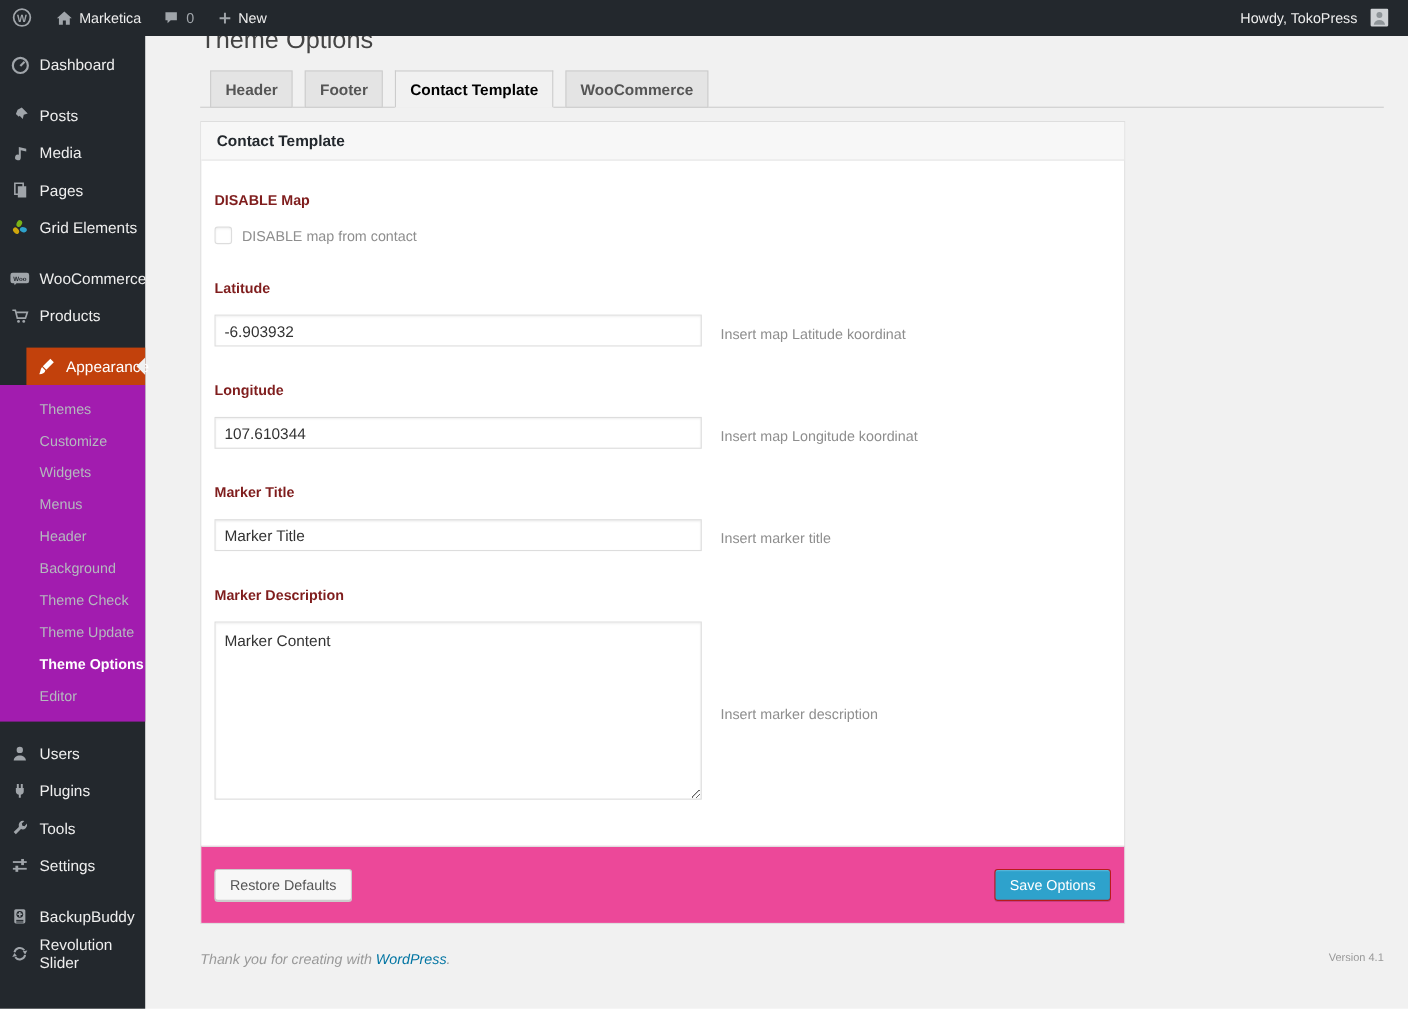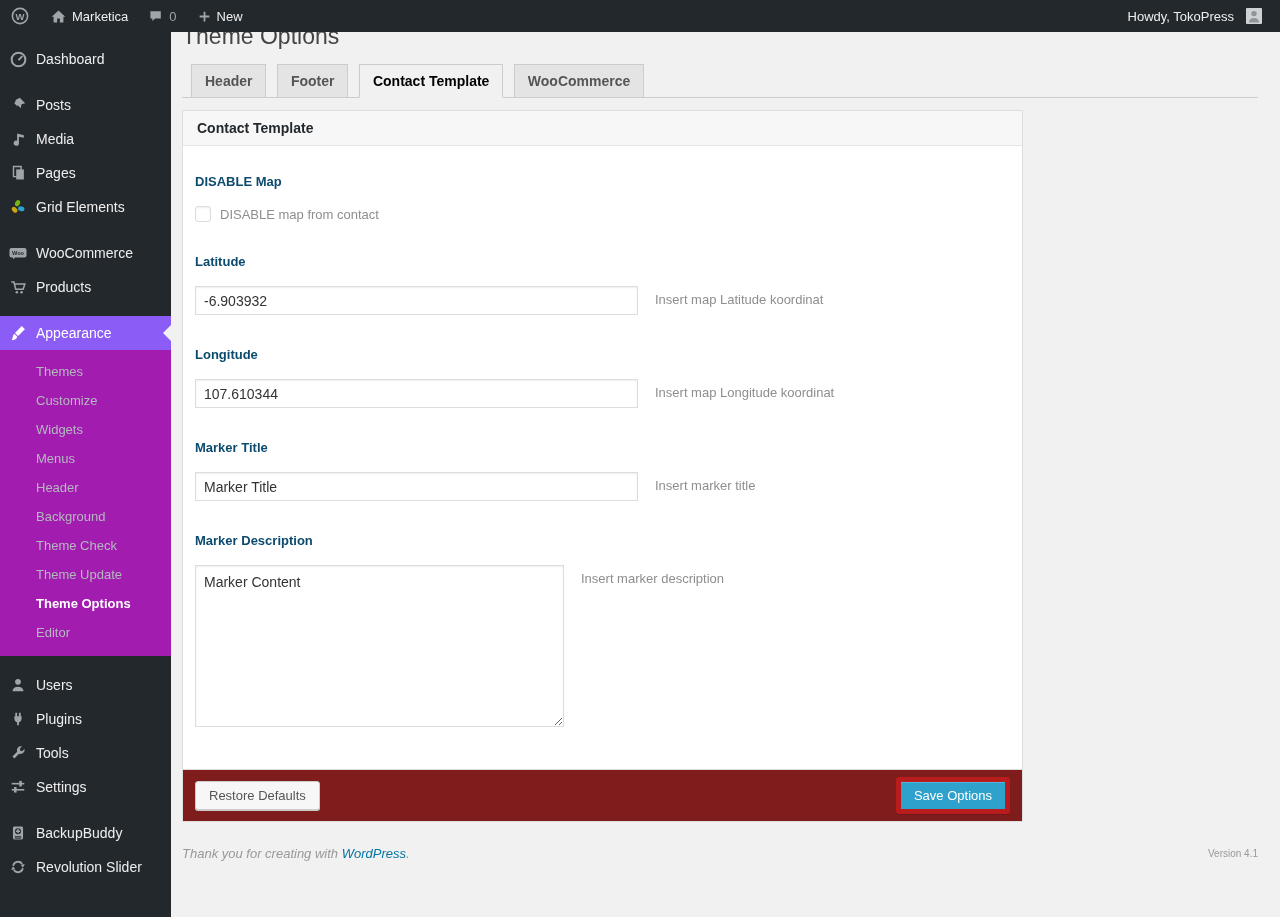--- a/index.html
+++ b/index.html
@@ -11,26 +11,26 @@
     display:flex; align-items:center; justify-content:space-between; z-index:50; }
   .ab-left, .ab-right { display:flex; align-items:center; height:32px; }
   .ab-item { display:flex; align-items:center; gap:5px; height:32px; padding:0 10px;
     color:#eee; font-size:13px; cursor:pointer; }
   .ab-item .icon { color:#a0a5aa; display:flex; align-items:center; }
   .ab-count { color:#a0a5aa; }
   .ab-right { padding-right:8px; }
   .avatar { width:16px; height:16px; background:#cfd2d5; margin-left:7px; display:inline-block; border-radius:1px; }
 
   
-  .sidebar { position:fixed; top:32px; left:0; width:171px; height:885px; background:#23282d; padding-top:10px; }
+  .sidebar { position:fixed; top:32px; left:0; width:132px; height:885px; background:#23282d; padding-top:10px; }
   .menu-item { display:flex; align-items:center; height:34px; padding-left:8px; cursor:pointer;
     font-size:14px; color:#eee; position:relative; }
   .menu-item .icon { width:20px; height:20px; margin-right:8px; color:#a0a5aa; display:flex;
     align-items:center; justify-content:center; flex:0 0 20px; }
-  .menu-item.active { background:#8b5cf6; color:#fff; font-weight:400; }
+  .menu-item.active { background:#c2410c; color:#fff; font-weight:400;margin-left:24px; }
   .menu-item.active .icon { color:#fff; }
   .menu-item.active .arrow { position:absolute; right:0; top:50%; margin-top:-8px; width:0; height:0;
     border:8px solid transparent; border-right:8px solid #f1f1f1; border-left:none; }
   .menu-gap { height:12px; }
   .submenu { background:#a21caf; padding:7px 0 9px; }
   .submenu-item { display:block; padding:7px 0 7px 36px; font-size:13px; color:#b4b9be; cursor:pointer; }
   .submenu-item.active { color:#fff; font-weight:bold; }
 
   
   .content { margin-left:160px; padding:20px 22px 0; min-height:885px; position:relative; }
@@ -40,38 +40,38 @@
   .nav-tab { display:inline-block; padding:8px 13px; margin:0 3px -1px 3px; font-size:14px; font-weight:bold;
     color:#555; background:#e4e4e4; border:1px solid #ccc; cursor:pointer; text-decoration:none; }
   .nav-tab.active { background:#f1f1f1; border-bottom:1px solid #f1f1f1; color:#000; }
 
   
   .panel { width:841px; margin-top:12px; background:#fff; border:1px solid #dedede; }
   .panel-header { background:#f7f7f7; border-bottom:1px solid #e5e5e5; padding:9px 14px;
     font-size:14px; font-weight:bold; color:#23282d; }
   .panel-body { padding:28px 12px 24px; }
   .field { margin-bottom:32px; }
-  .field-label { display:block; font-size:13px; font-weight:bold; color:#0c4a6e; margin-bottom:17px; }
+  .field-label { display:block; font-size:13px; font-weight:bold; color:#7f1d1d; margin-bottom:17px; }
   .checkbox-row { display:flex; align-items:center; gap:9px; }
   .checkbox-row input[type=checkbox] { appearance:none; -webkit-appearance:none; width:16px; height:16px;
     border:1px solid #ddd; border-radius:3px; background:#fff; box-shadow:inset 0 1px 2px rgba(0,0,0,.07); cursor:pointer; }
   .checkbox-label { font-size:13px; color:#8e8e8e; }
-  .field-row { display:flex; align-items:flex-start; }
+  .field-row { display:flex; align-items:center; }
   .text-input { width:443px; height:29px; padding:4px 8px; font-size:14px; color:#333;
     border:1px solid #ddd; background:#fff; box-shadow:inset 0 1px 2px rgba(0,0,0,.07);
     font-family:"Liberation Sans","DejaVu Sans",sans-serif; }
-  textarea.text-input { width:369px; height:162px; resize:both; padding:8px; }
+  textarea.text-input { width:443px; height:162px; resize:both; padding:8px; }
   .hint { font-size:13px; color:#8e8e8e; margin-left:17px; padding-top:6px; }
 
-  .panel-footer { background:#7f1d1d; border-top:1px solid #dedede; padding:7px 12px;
-    display:flex; justify-content:space-between; align-items:center; }
+  .panel-footer { background:#ec4899; border-top:1px solid #dedede; padding:20px 12px;
+    display:flex; justify-content:space-between; }
   .button-secondary { background:#f7f7f7; border:1px solid #ccc; border-radius:3px; color:#555;
     font-size:13px; padding:6px 13px; cursor:pointer; box-shadow:0 1px 0 #ccc;
     font-family:"Liberation Sans","DejaVu Sans",sans-serif; }
-  .button-primary { background:#2ea2cc; border:5px solid #b91c1c; border-radius:3px; color:#fff;
+  .button-primary { background:#2ea2cc; border:1px solid #b91c1c; border-radius:3px; color:#fff;
     font-size:13px; padding:6px 13px; cursor:pointer; box-shadow:inset 0 1px 0 rgba(120,200,230,.5), 0 1px 0 rgba(0,0,0,.15);
     font-family:"Liberation Sans","DejaVu Sans",sans-serif; }
 
   
   .page-footer { display:flex; justify-content:space-between; align-items:center; margin-top:24px; padding-bottom:14px; }
   .thanks { font-size:13px; font-style:italic; color:#999; }
   .thanks a { color:#0074a2; text-decoration:none; cursor:pointer; }
   .version { font-size:10px; color:#999; }
 
   svg { display:block; }

